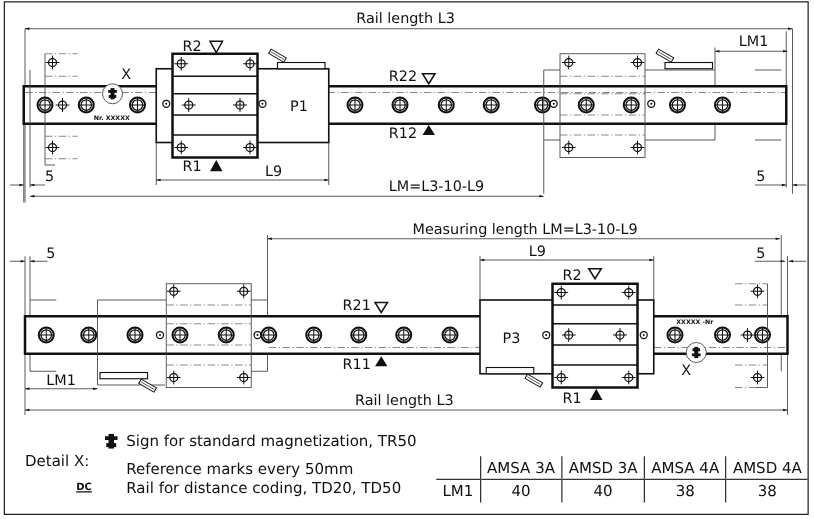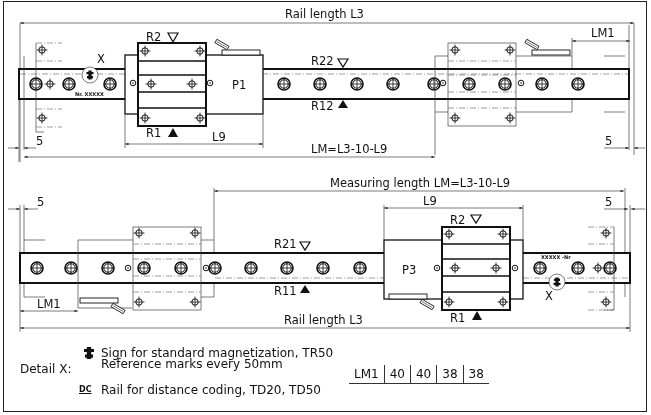--- a/index.html
+++ b/index.html
@@ -290,27 +290,34 @@
 </svg>
 
 <div id="legend">
   <div class="lg-row" style="left:0;top:16px;">Detail X:</div>
   <svg style="position:absolute;left:63px;top:1px;" width="12" height="12" viewBox="-6 -6 12 12">
     <rect x="-5" y="-4" width="10" height="3" fill="#111"></rect>
     <rect x="-2.2" y="-6" width="4.4" height="12" fill="#111"></rect>
     <rect x="-4" y="1.5" width="8" height="3.2" fill="#111"></rect>
   </svg>
   <div class="lg-row" style="left:81px;top:0;">Sign for standard magnetization, TR50</div>
-  <div class="lg-row" style="left:81px;top:11px;">Reference marks every 50mm</div>
-  <div class="lg-row" style="left:59px;top:39px;font-size:8px;font-weight:bold;text-decoration:underline;">DC</div>
+  <div class="lg-row" style="left:81px;top:22px;">Reference marks every 50mm</div>
+  <div class="lg-row" style="left:41px;top:39px;font-size:8px;font-weight:bold;text-decoration:underline;">DC</div>
   <div class="lg-row" style="left:81px;top:37px;">Rail for distance coding, TD20, TD50</div>
 </div>
 
 <table id="lm-table">
   <tbody>
+      <tr>
+    <td></td>
+    <td>AMSA 3A</td>
+    <td>AMSD 3A</td>
+    <td>AMSA 4A</td>
+    <td>AMSD 4A</td>
+  </tr>
   <tr>
     <td>LM1</td>
     <td>40</td>
     <td>40</td>
     <td>38</td>
     <td>38</td>
   </tr>
 </tbody>
   </table>
 

